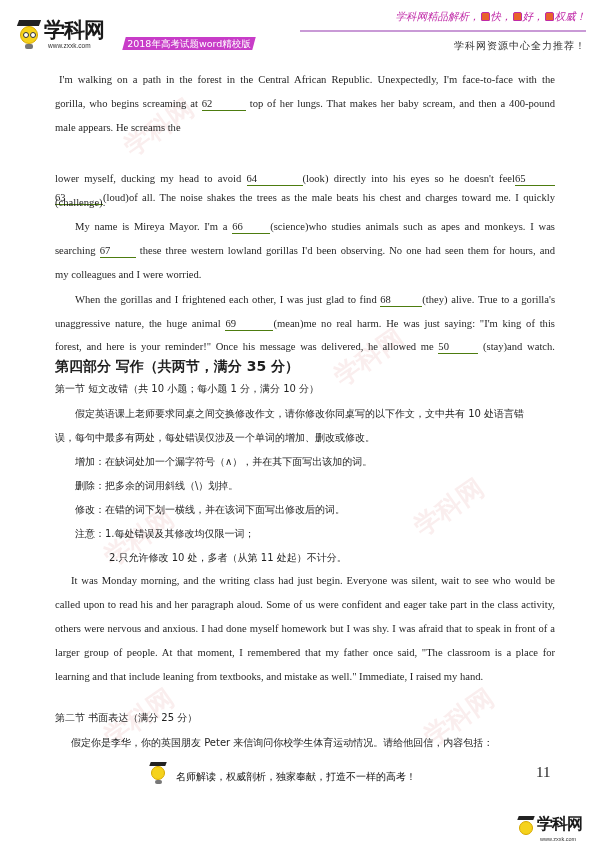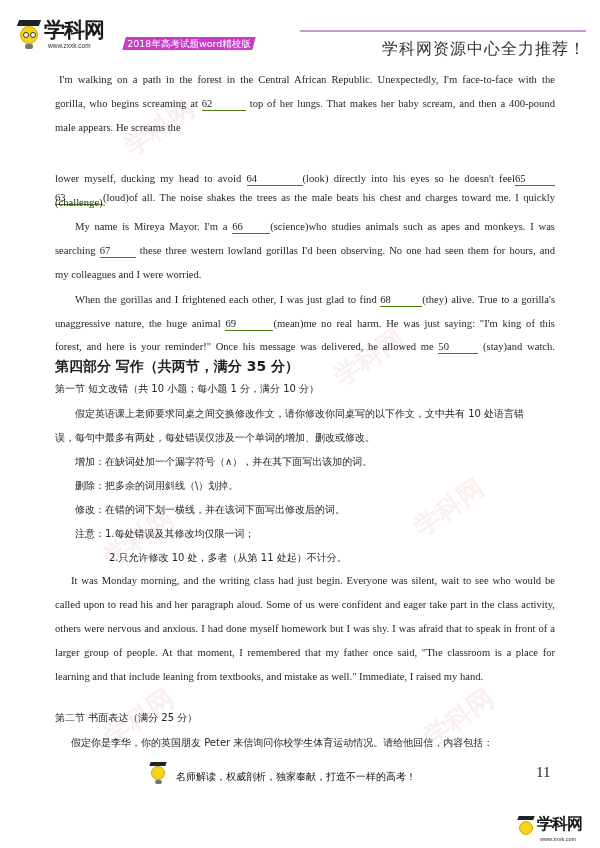--- a/index.html
+++ b/index.html
@@ -17,21 +17,21 @@
   .logo-mascot .body { position: absolute; left: 7px; top: 24px; width: 8px; height: 5px; background: #777; border-radius: 2px; }
   .logo-title { position: absolute; left: 26px; top: 0; font-family: "DejaVu Sans", sans-serif; font-weight: bold; font-size: 21px; color: #1a1a1a; letter-spacing: -1px; }
   .logo-url { position: absolute; left: 30px; top: 26px; font-family: "Liberation Sans", sans-serif; font-size: 6.5px; color: #333; }
 
   .edition-badge { position: absolute; left: 124px; top: 37px; width: 130px; height: 13px; background: #c83cc8; transform: skewX(-15deg); }
   .edition-badge span { display: block; transform: skewX(15deg); color: #fff; font-family: "DejaVu Sans", sans-serif; font-size: 9.5px; line-height: 13px; text-align: center; white-space: nowrap; }
 
   .slogan { position: absolute; right: 14px; top: 10px; font-family: "DejaVu Sans", sans-serif; font-size: 10.5px; color: #c02aa8; font-style: italic; white-space: nowrap; }
   .slogan .thumb { display: inline-block; width: 9px; height: 9px; background: #e8622c; border: 1px solid #c02aa8; border-radius: 2px 2px 1px 1px; vertical-align: -1px; margin: 0 1px; }
   .slogan-line { position: absolute; left: 300px; right: 14px; top: 30px; height: 2px; background: #c99ad6; }
-  .recommend { position: absolute; right: 14px; top: 39px; font-family: "DejaVu Serif", serif; font-size: 16px; color: #333; letter-spacing: 1px; white-space: nowrap; }
+  .recommend { position: absolute; right: 14px; top: 39px; font-family: "DejaVu Serif", serif; font-size: 10px; color: #333; letter-spacing: 1px; white-space: nowrap; }
   .line { position: absolute; left: 55px; width: 500px; font-size: 10.6px; line-height: 14px; white-space: nowrap; color: #1f1f1f; }
   .line.justify { text-align: justify; text-align-last: justify; }
   .blank { display: inline-block; border-bottom: 1px solid #4d7c0f; text-align: center; line-height: 12px; }
   .cn { font-family: "DejaVu Sans", sans-serif; font-size: 10px; }
   .cn-bold { font-family: "DejaVu Sans", sans-serif; font-size: 14px; font-weight: bold; }
 
   .page-num { position: absolute; left: 536px; top: 764px; font-size: 15px; }
   .footer-mascot { position: absolute; left: 150px; top: 761px; width: 18px; height: 24px; }
   .footer-mascot .head { position: absolute; left: 1px; top: 5px; width: 14px; height: 14px; border-radius: 50%; background: #f5d21c; border: 1px solid #d6a800; }
   .footer-mascot .cap { position: absolute; left: 0; top: 1px; width: 16px; height: 4px; background: #222; transform: skewX(-20deg); }
@@ -65,20 +65,23 @@
         <div class="cap"></div>
       <div class="eye l"></div>
         <div class="eye r"></div>
         <div class="body"></div>
     </div>
     <div class="logo-title">学科网</div>
     <div class="logo-url">www.zxxk.com</div>
   </div>
   <div class="edition-badge">
     <span>2018年高考试题word精校版</span>
+  </div>
+  <div class="slogan">
+    <span>学科网精品解析，</span><span class="thumb"></span><span>快，</span><span class="thumb"></span><span>好，</span><span class="thumb"></span><span>权威！</span>
   </div>
   <div class="slogan-line"></div>
   <div class="recommend">学科网资源中心全力推荐！</div>
 </div>
 
 <div class="line justify" style="top:73px;"><span style="padding-left:4px;">I'm walking on a path in the forest in the Central African Republic. Unexpectedly, I'm face-to-face with the</span></div>
 <div class="line justify" style="top:97px;"><span>gorilla, who begins screaming at</span> <span class="blank" style="width:44px;">62</span> <span>top of her lungs. That makes her baby scream, and then a 400-pound</span></div>
 <div class="line" style="top:121px;"><span>male appears. He screams the</span></div>
 <div class="line justify" style="top:148px;"><span class="blank" style="width:48px;margin-top:44px;">63</span><span>(loud)of all. The noise shakes the trees as  the male beats his chest and charges toward me. I quickly</span></div>
 <div class="line justify" style="top:172px;"><span>lower myself,  ducking my head to avoid</span> <span class="blank" style="width:56px;">64</span><span>(look) directly into his eyes so he doesn't feel</span><span class="blank" style="width:40px;">65</span></div>

